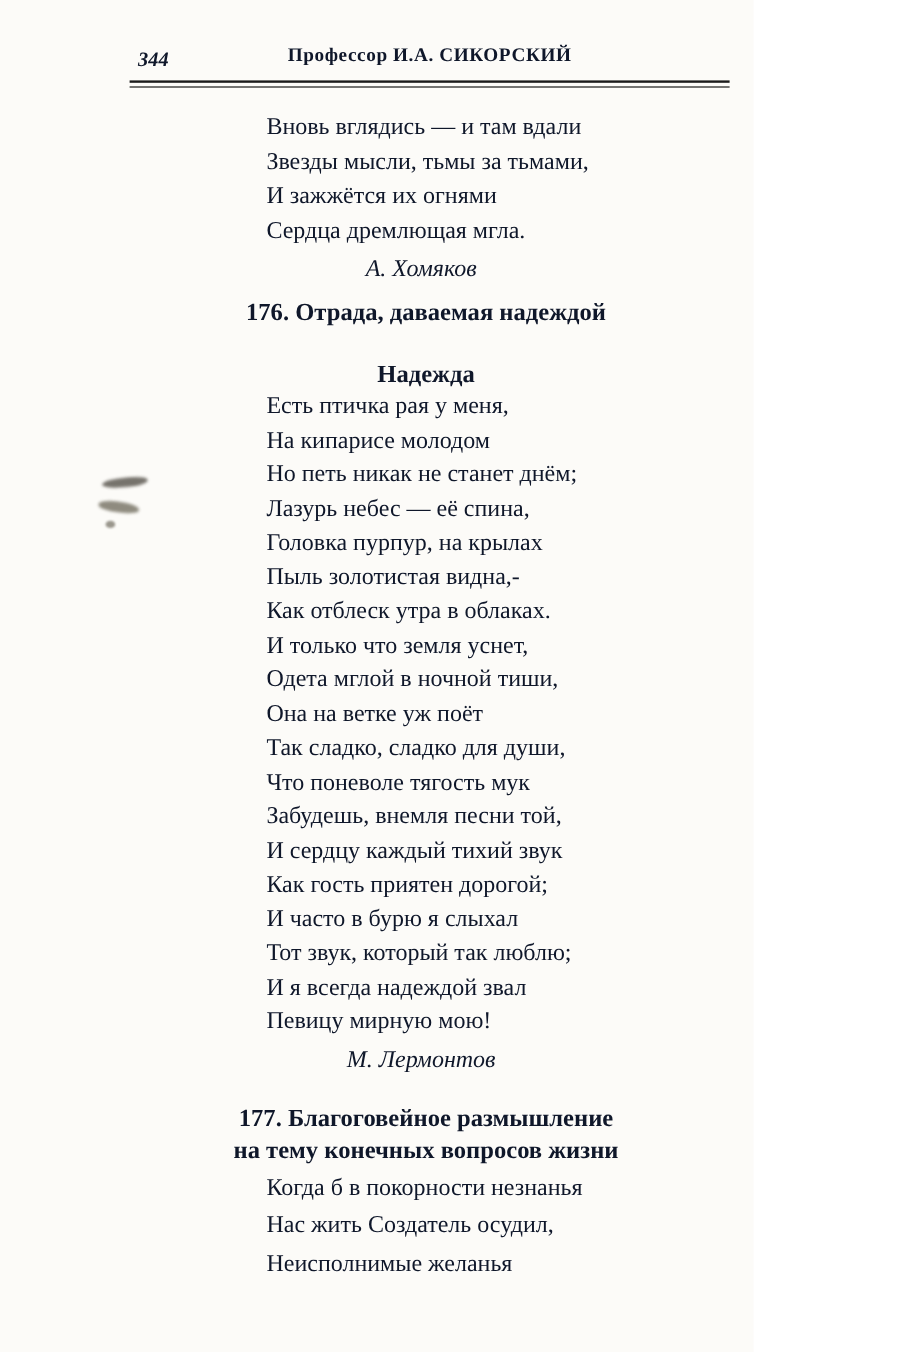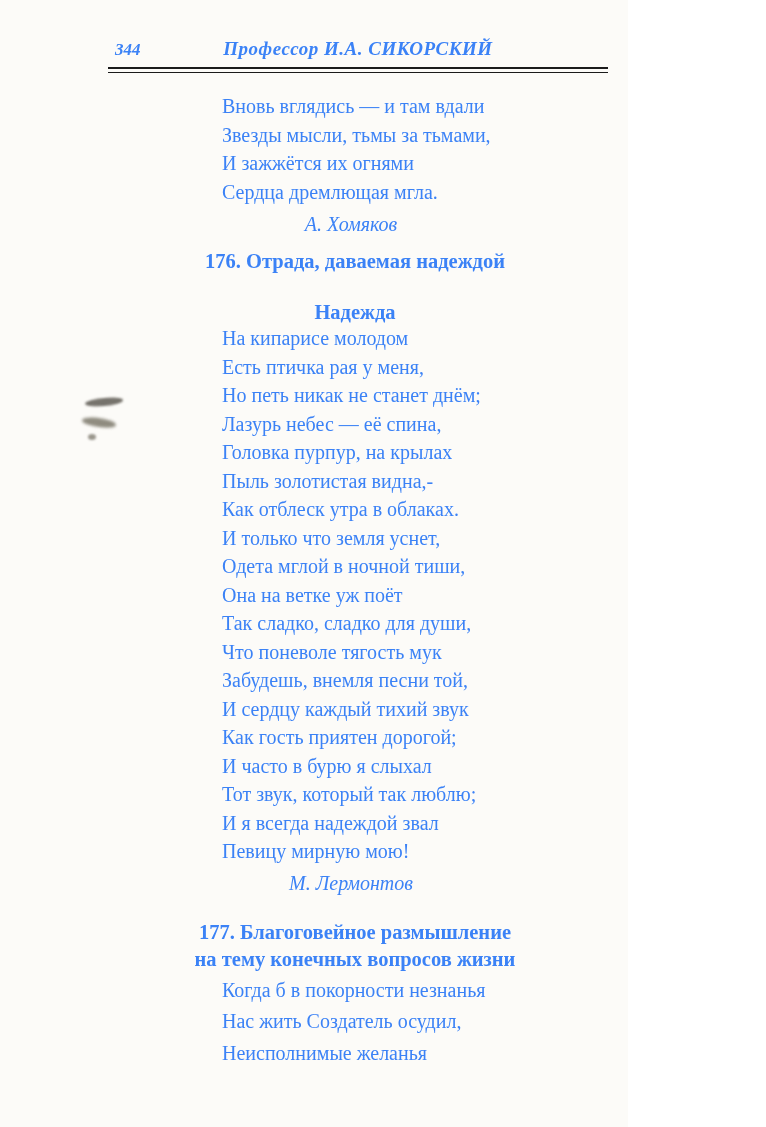--- a/index.html
+++ b/index.html
@@ -6,40 +6,39 @@
     margin: 0;
     padding: 0;
     background: #ffffff;
   }
   .page {
     position: relative;
     width: 628px;
     height: 1127px;
     background: #fcfbf8;
     font-family: "Liberation Serif", "DejaVu Serif", serif;
-    color: #3b82f6;
+    color: #0f172a;
     overflow: hidden;
   }
   .page-number {
     position: absolute;
     left: 115px;
     top: 40px;
     font-size: 17px;
     font-weight: bold;
     font-style: italic;
   }
   .running-header {
     position: absolute;
     left: 110px;
     right: 22px;
     top: 38px;
     text-align: center;
-    font-size: 19px;
+    font-size: 16px;
     font-weight: bold;
-    font-style: italic;
     letter-spacing: 0.5px;
   }
   .header-rule {
     position: absolute;
     left: 108px;
     right: 20px;
     top: 67px;
     height: 3px;
     border-top: 2px solid #1b1b1b;
     border-bottom: 1px solid #1b1b1b;
@@ -145,22 +144,22 @@
         <div class="poem-line">Сердца дремлющая мгла.</div>
       </div>
 
     <div class="attribution attribution-1">А. Хомяков</div>
 
     <div class="section-heading heading-176">176.  Отрада, даваемая надеждой</div>
 
     <div class="subheading">Надежда</div>
 
     <div class="poem poem-176">
+        <div class="poem-line">Есть птичка рая у меня,</div>
         <div class="poem-line">На кипарисе молодом</div>
-        <div class="poem-line">Есть птичка рая у меня,</div>
         <div class="poem-line">Но петь никак не станет днём;</div>
         <div class="poem-line">Лазурь небес — её спина,</div>
         <div class="poem-line">Головка пурпур, на крылах</div>
         <div class="poem-line">Пыль золотистая видна,-</div>
         <div class="poem-line">Как отблеск утра в облаках.</div>
         <div class="poem-line">И только что земля уснет,</div>
         <div class="poem-line">Одета мглой в ночной тиши,</div>
         <div class="poem-line">Она на ветке уж поёт</div>
         <div class="poem-line">Так сладко, сладко для души,</div>
         <div class="poem-line">Что поневоле тягость мук</div>

